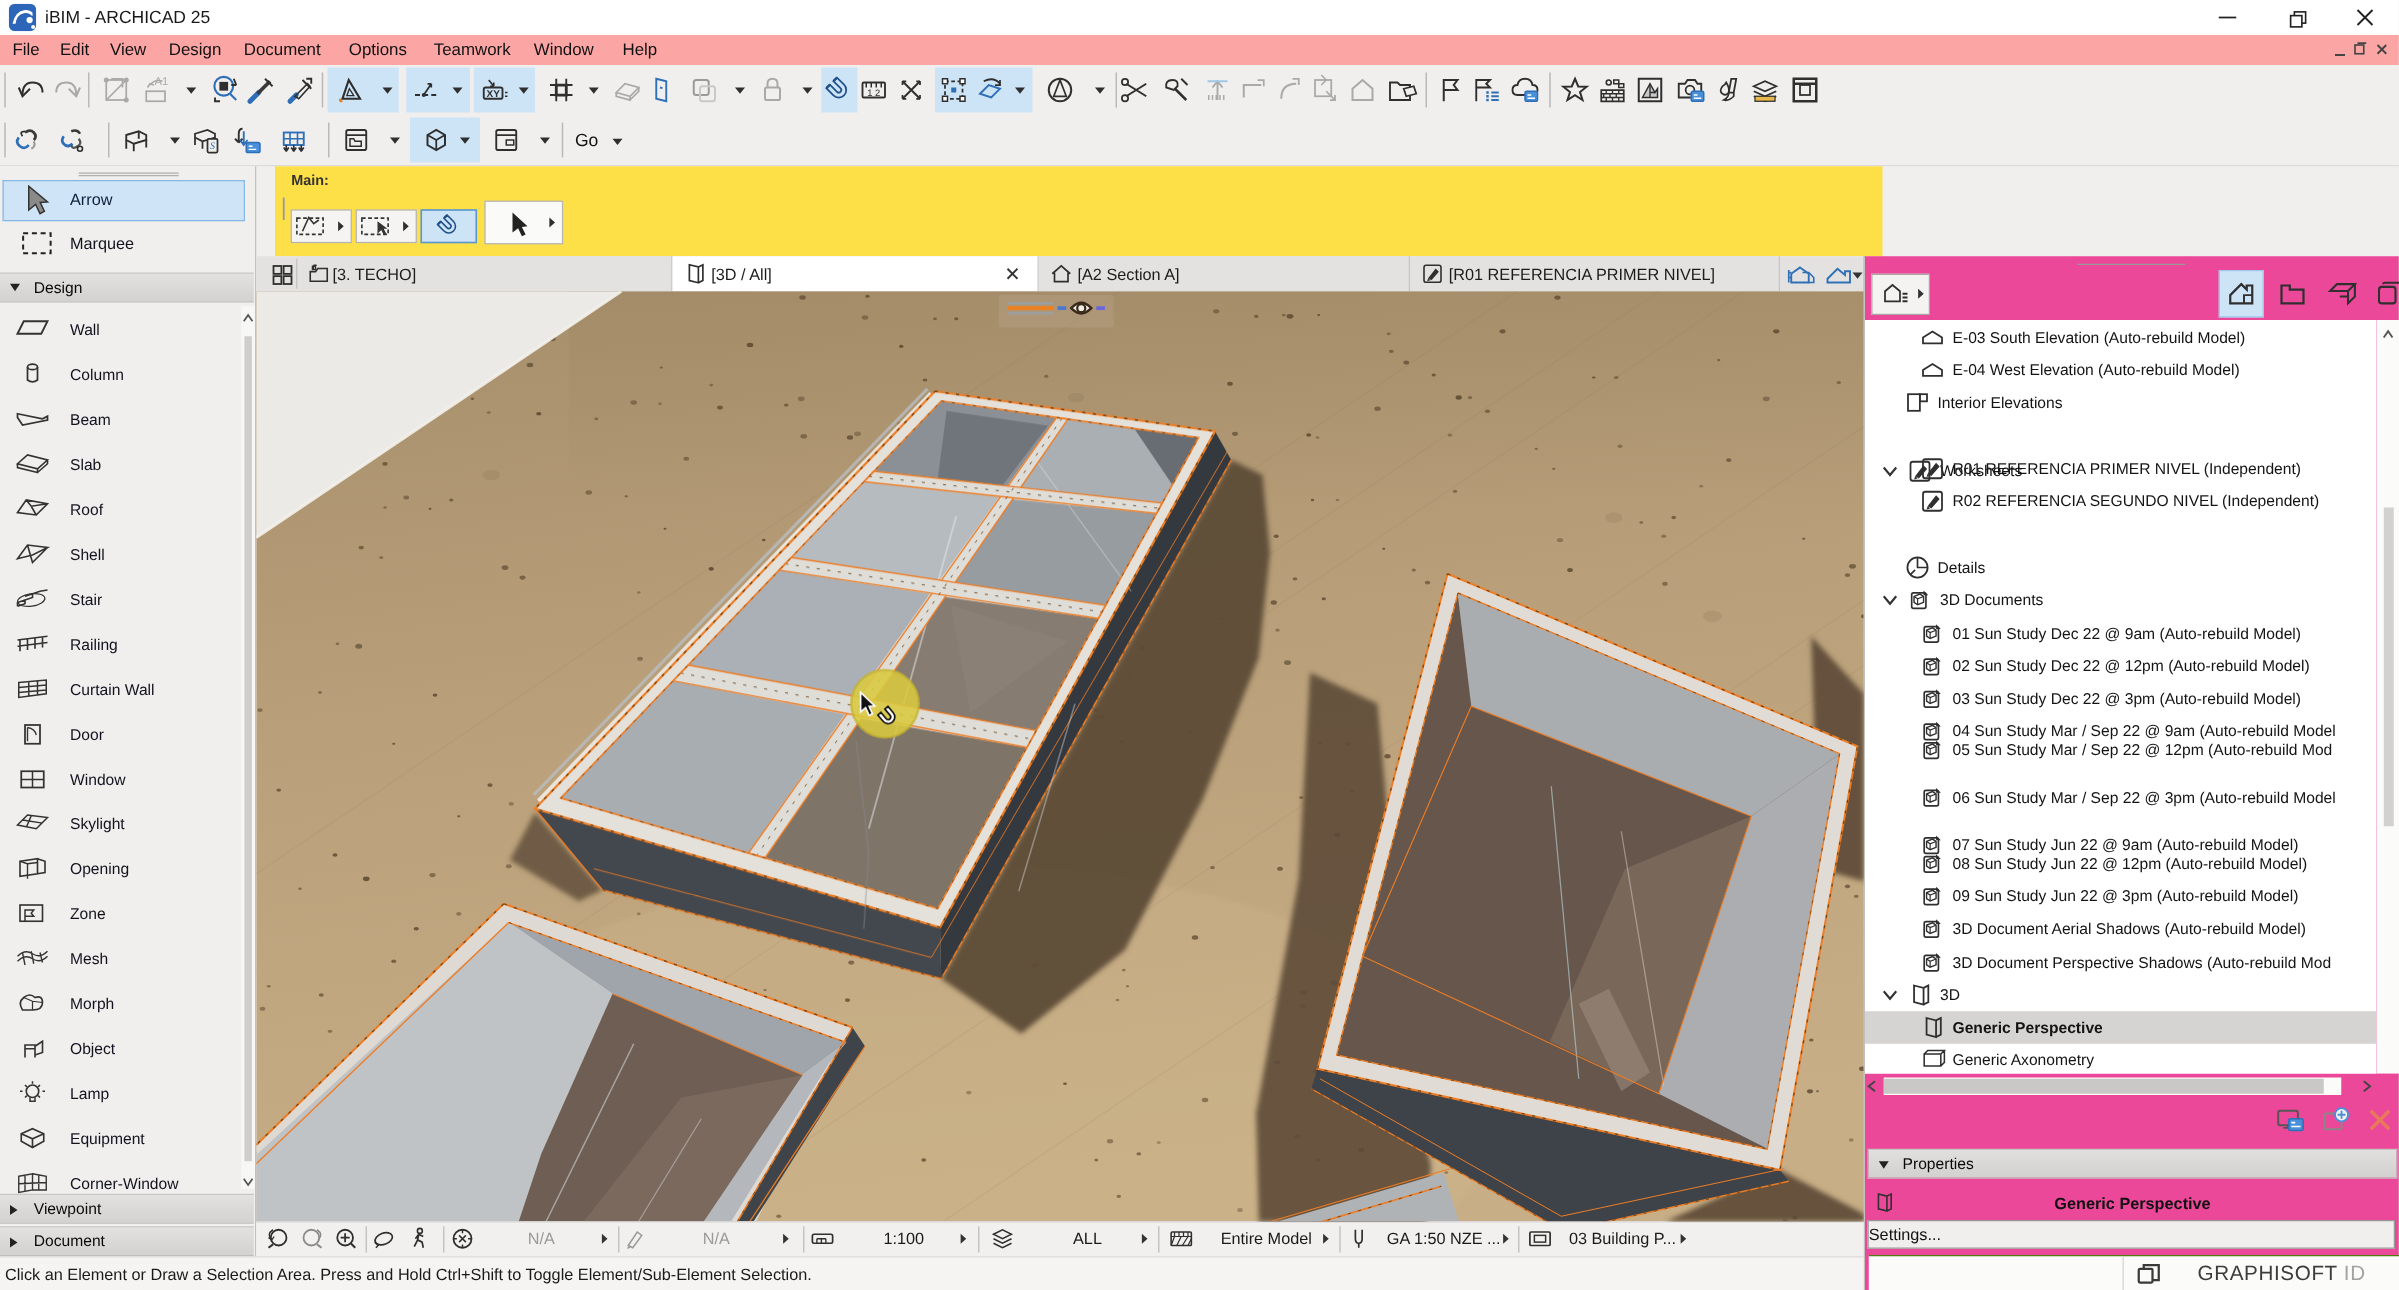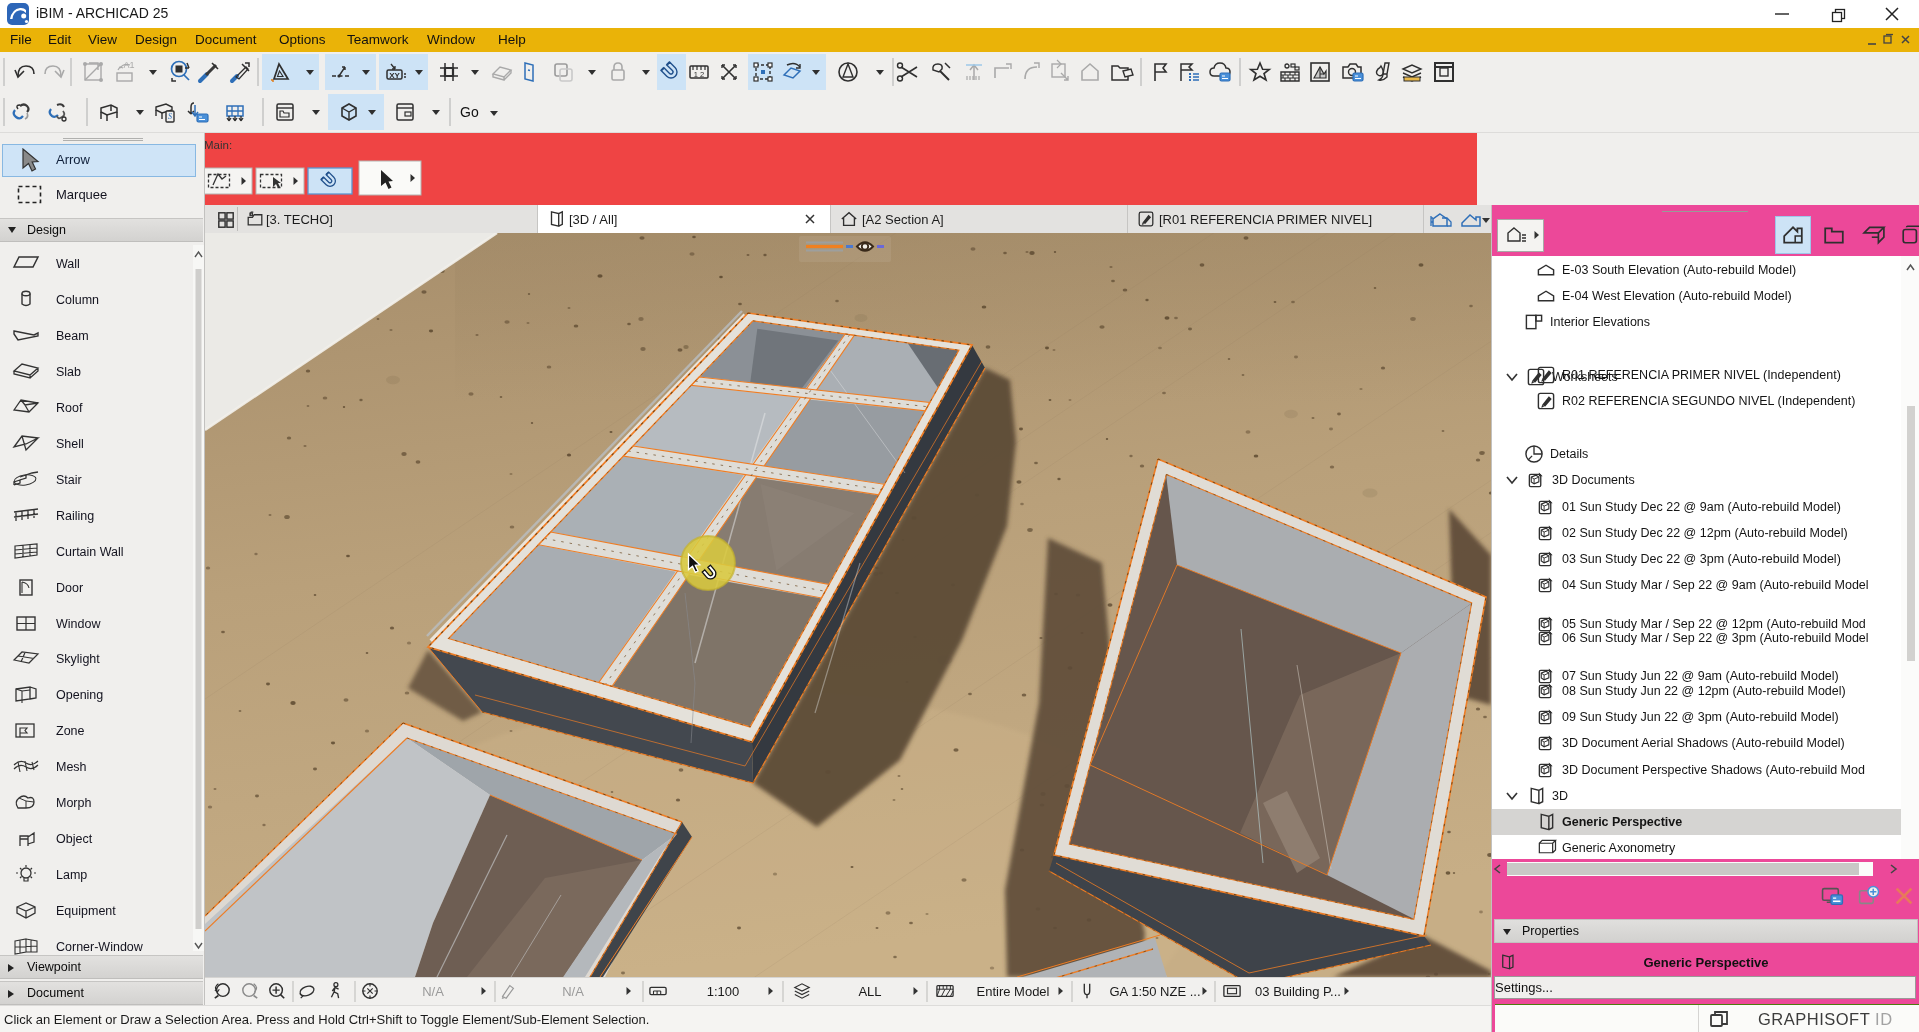--- a/index.html
+++ b/index.html
@@ -1,21 +1,21 @@
 <!DOCTYPE html>
 <html><head><meta charset="utf-8"><style>
 *{margin:0;padding:0;box-sizing:border-box;}
 html,body{width:1919px;height:1032px;overflow:hidden;font-family:"Liberation Sans",sans-serif;background:#f0efed;}
 .abs{position:absolute;}
 #titlebar{position:absolute;left:0;top:0;width:1919px;height:28px;background:#ffffff;}
-#menubar{position:absolute;left:0;top:28px;width:1919px;height:24px;background:#eab308;font-size:13.5px;color:#111;}
+#menubar{position:absolute;left:0;top:28px;width:1919px;height:24px;background:#fca5a5;font-size:13.5px;color:#111;}
 .mi{position:absolute;top:4px;}
 #tb1{position:absolute;left:0;top:52px;width:1919px;height:40px;background:#f0efed;}
 #tb2{position:absolute;left:0;top:92px;width:1919px;height:41px;background:#f0efed;border-bottom:1px solid #dddcda;}
-#palettes{position:absolute;left:191px;top:133px;width:1286px;height:72px;background:#ef4444;}
+#palettes{position:absolute;left:220px;top:133px;width:1286px;height:72px;background:#fde047;font-weight:bold;}
 #leftpanel{position:absolute;left:0;top:133px;width:205px;height:872px;background:#f0efed;border-right:1px solid #c2c1bf;}
 #tabbar{position:absolute;left:205px;top:205px;width:1286px;height:28px;background:#e3e2e0;}
 #viewport{position:absolute;left:205px;top:233px;width:1286px;height:744px;}
 #rightpanel{position:absolute;left:1491px;top:205px;width:428px;height:827px;background:#ec4899;border-left:1px solid #c2c1bf;}
 #bottombar{position:absolute;left:205px;top:977px;width:1286px;height:28px;background:#f1f0ee;border-top:1px solid #d5d4d2;font-size:13px;color:#222;}
 #statusbar{position:absolute;left:0;top:1005px;width:1491px;height:27px;background:#f5f4f2;border-top:1px solid #dddcda;font-size:13px;color:#1a1a1a;}
 .tool{position:absolute;left:0;width:196px;height:36px;}
 .tool .lbl{position:absolute;left:56px;top:10px;font-size:12.5px;color:#13131f;}
 .hdr{position:absolute;left:0;width:203px;height:24px;background:linear-gradient(#e2e1df,#d3d2d0);border-top:1px solid #c6c5c3;border-bottom:1px solid #bfbebc;}
 .hdr .t{position:absolute;left:27px;top:4px;font-size:12.5px;color:#0a0a0a;}
@@ -1149,21 +1149,21 @@
       <svg class="abs" style="left:43px;top:3px" width="22" height="21">
         <g transform="translate(11,10) scale(0.95)">
           <rect x="-7" y="-6" width="12" height="13" rx="1.5" fill="none" stroke="#2f2f2f" stroke-width="1.4"></rect>
           <path d="M3 -8 L7 -4 L3 -4 Z" fill="#2f2f2f"></path>
           <path d="M-5 -3 L0 -5 L3 -3 L3 2 L-2 4 L-5 2 Z" fill="none" stroke="#2f2f2f" stroke-width="1.2"></path>
           <path d="M-5 -3 L-2 -1 L3 -3 M-2 -1 L-2 4" stroke="#2f2f2f" stroke-width="1" fill="none"></path>
         </g>
       </svg>
       <div class="abs" style="left:70px;top:6px">04 Sun Study Mar / Sep 22 @ 9am (Auto-rebuild Model</div>
     </div>
-    <div class="trow" style="top:406px;">
+    <div class="trow" style="top:382px;">
       <svg class="abs" style="left:43px;top:3px" width="22" height="21">
         <g transform="translate(11,10) scale(0.95)">
           <rect x="-7" y="-6" width="12" height="13" rx="1.5" fill="none" stroke="#2f2f2f" stroke-width="1.4"></rect>
           <path d="M3 -8 L7 -4 L3 -4 Z" fill="#2f2f2f"></path>
           <path d="M-5 -3 L0 -5 L3 -3 L3 2 L-2 4 L-5 2 Z" fill="none" stroke="#2f2f2f" stroke-width="1.2"></path>
           <path d="M-5 -3 L-2 -1 L3 -3 M-2 -1 L-2 4" stroke="#2f2f2f" stroke-width="1" fill="none"></path>
         </g>
       </svg>
       <div class="abs" style="left:70px;top:6px">05 Sun Study Mar / Sep 22 @ 12pm (Auto-rebuild Mod</div>
     </div>

